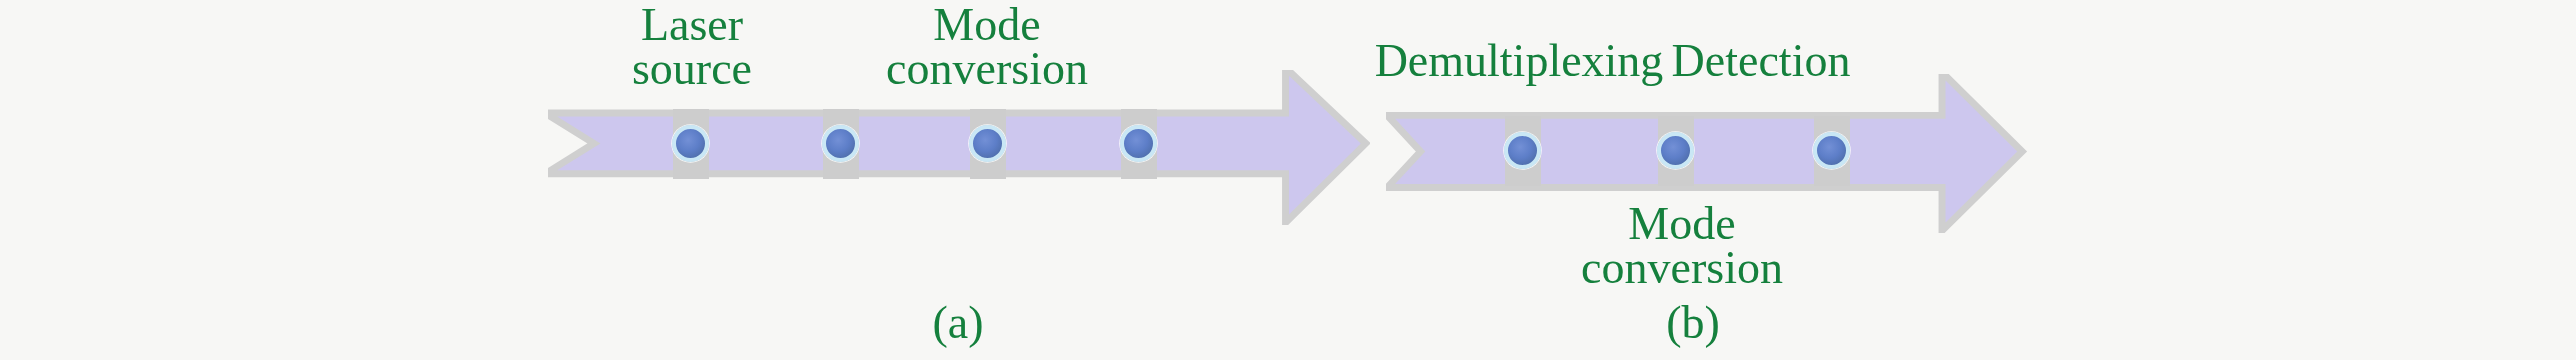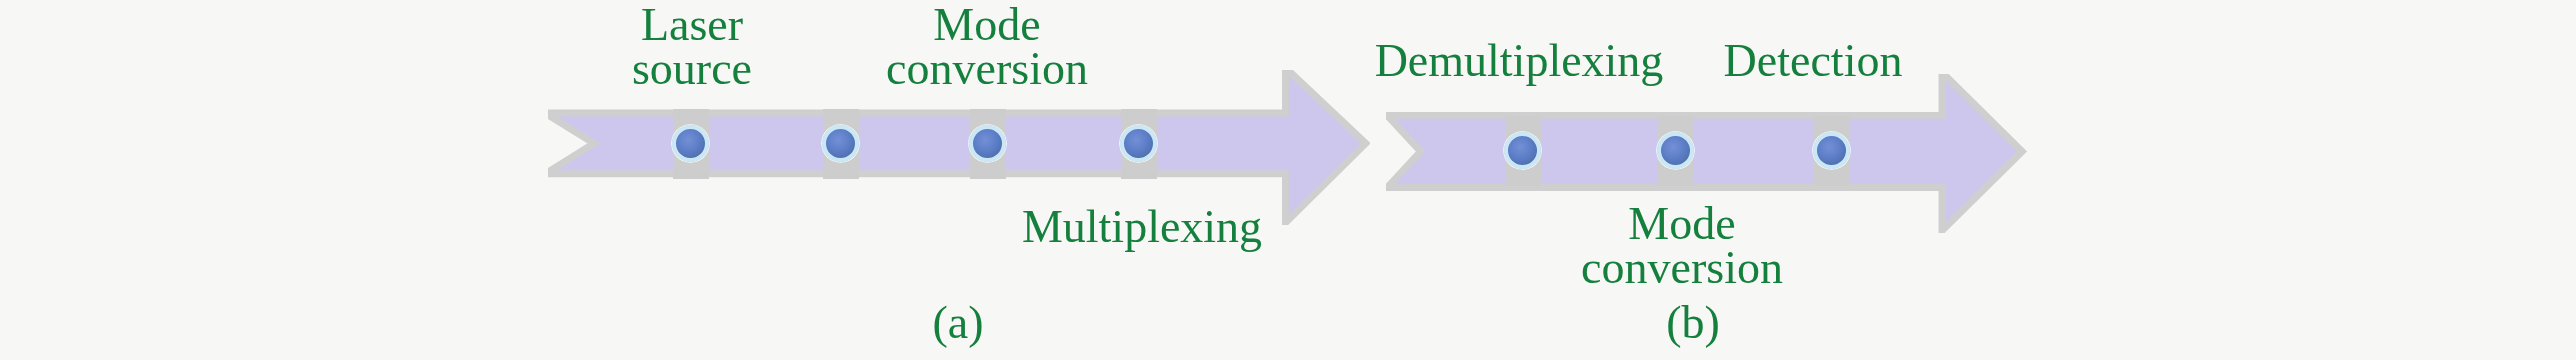--- a/index.html
+++ b/index.html
@@ -77,21 +77,20 @@
     </div>
     <div class="node" style="left:1139px;top:144px">
       <div class="node-shadow"></div>
       <div class="node-dot"></div>
     </div>
 
     <div class="stage-label" style="left:692px;top:3.3px">Laser
 source</div>
     <div class="stage-label" style="left:987px;top:3.3px">Mode
 conversion</div>
-    <div class="stage-label" style="left:1142px;top:205px">Multiplexing</div>
 
     <div class="caption" style="left:958px;top:301px">(a)</div>
   </div>
 
   <div class="panel">
 
     <svg class="arrow" style="left:1386px;top:74px" width="642" height="159" viewBox="0 0 785 195">
       <path class="arrow-outline" d="M10,55 H685 V8 L773,95 L685,182 V135 H10 L47,95 Z"></path>
       <path class="arrow-fill" d="M10,55 H685 V8 L773,95 L685,182 V135 H10 L47,95 Z"></path>
     </svg>
@@ -103,21 +102,21 @@
     <div class="node" style="left:1676px;top:151px">
       <div class="node-shadow"></div>
       <div class="node-dot"></div>
     </div>
     <div class="node" style="left:1832px;top:151px">
       <div class="node-shadow"></div>
       <div class="node-dot"></div>
     </div>
 
     <div class="stage-label" style="left:1519px;top:39px">Demultiplexing</div>
-    <div class="stage-label" style="left:1813px;top:39px">Detection</div>
+    <div class="stage-label" style="left:1761px;top:39px">Detection</div>
     <div class="stage-label" style="left:1682px;top:202px">Mode
 conversion</div>
 
     <div class="caption" style="left:1693px;top:301px">(b)</div>
   </div>
 
 </div>
 
 
 </body></html>

